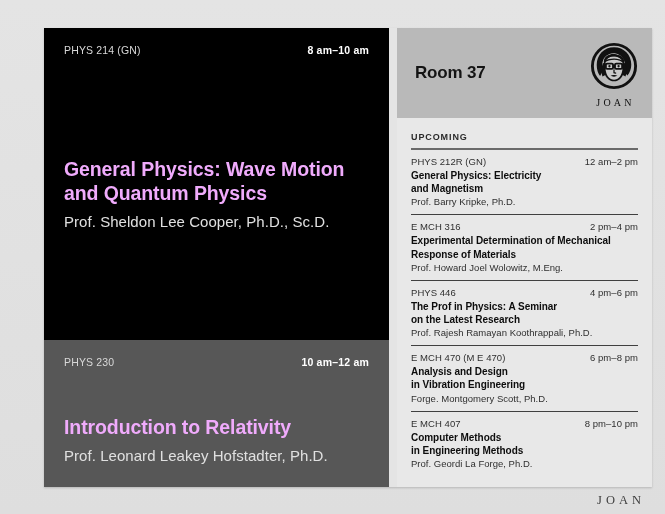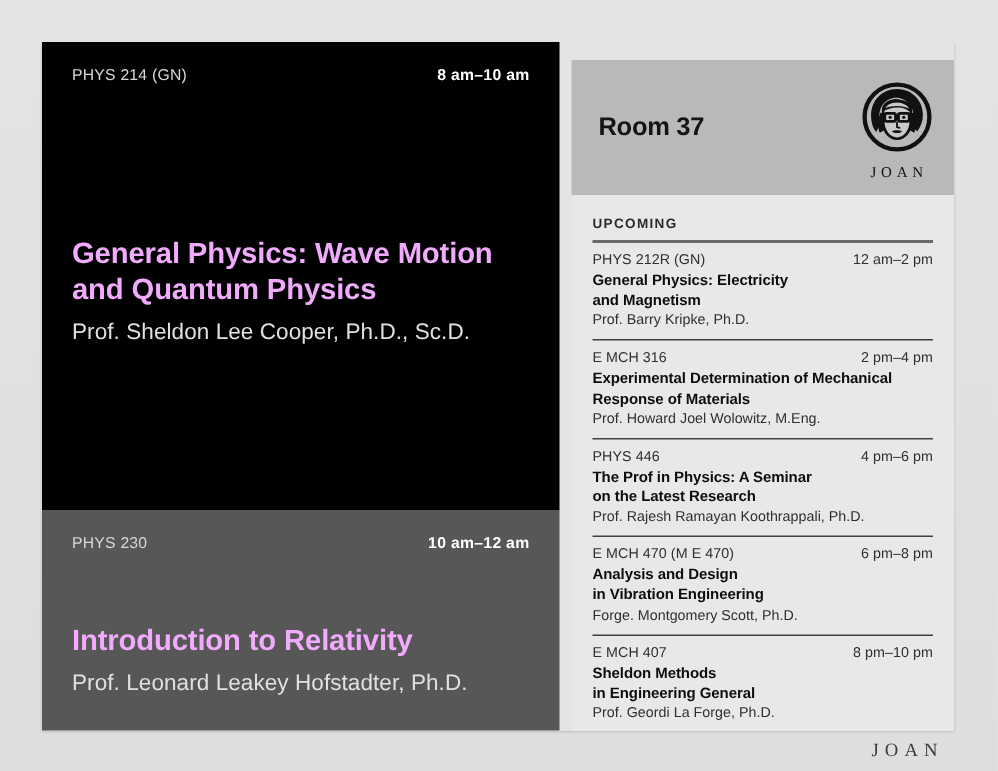--- a/index.html
+++ b/index.html
@@ -14,21 +14,21 @@
   body {
     font-family: "Liberation Sans", sans-serif;
     background: #e2e2e2;
     background-image: linear-gradient(180deg, #e4e4e4 0%, #dedede 100%);
     position: relative;
   }
 
   
   #device-frame {
     position: absolute;
-    left: 0; top: 0;
+    left: 16px; top: 0;
     width: 532px; height: 514px;
   }
 
   #screen {
     position: absolute;
     left: 28px;
     top: 28px;
     width: 608px;
     height: 459px;
     display: flex;
@@ -110,21 +110,20 @@
     height: 100%;
   }
 
   
   #info-column {
     flex: 1 1 auto;
     height: 100%;
     display: flex;
     flex-direction: column;
     background: #e8e8e8;
-    margin-top: 12px;
   }
 
   #room-header {
     flex: 0 0 90px;
     background: #b9b9b9;
     display: flex;
     align-items: center;
     justify-content: space-between;
     padding: 0 14px 0 18px;
     position: relative;
@@ -368,22 +367,22 @@
             </div>
             <div class="item-presenter">Forge. Montgomery Scott, Ph.D.</div>
           </div>
 
           <div class="upcoming-item">
             <div class="item-meta">
               <span>E MCH 407</span>
               <span class="item-time">8 pm–10 pm</span>
             </div>
             <div class="item-title">
-              <span>Sheldon Methods</span><br>
-              <span>in Engineering General</span>
+              <span>Computer Methods</span><br>
+              <span>in Engineering Methods</span>
             </div>
             <div class="item-presenter">Prof. Geordi La Forge, Ph.D.</div>
           </div>
 
         </div>
       </div>
 
     </div>
 
   </div>

